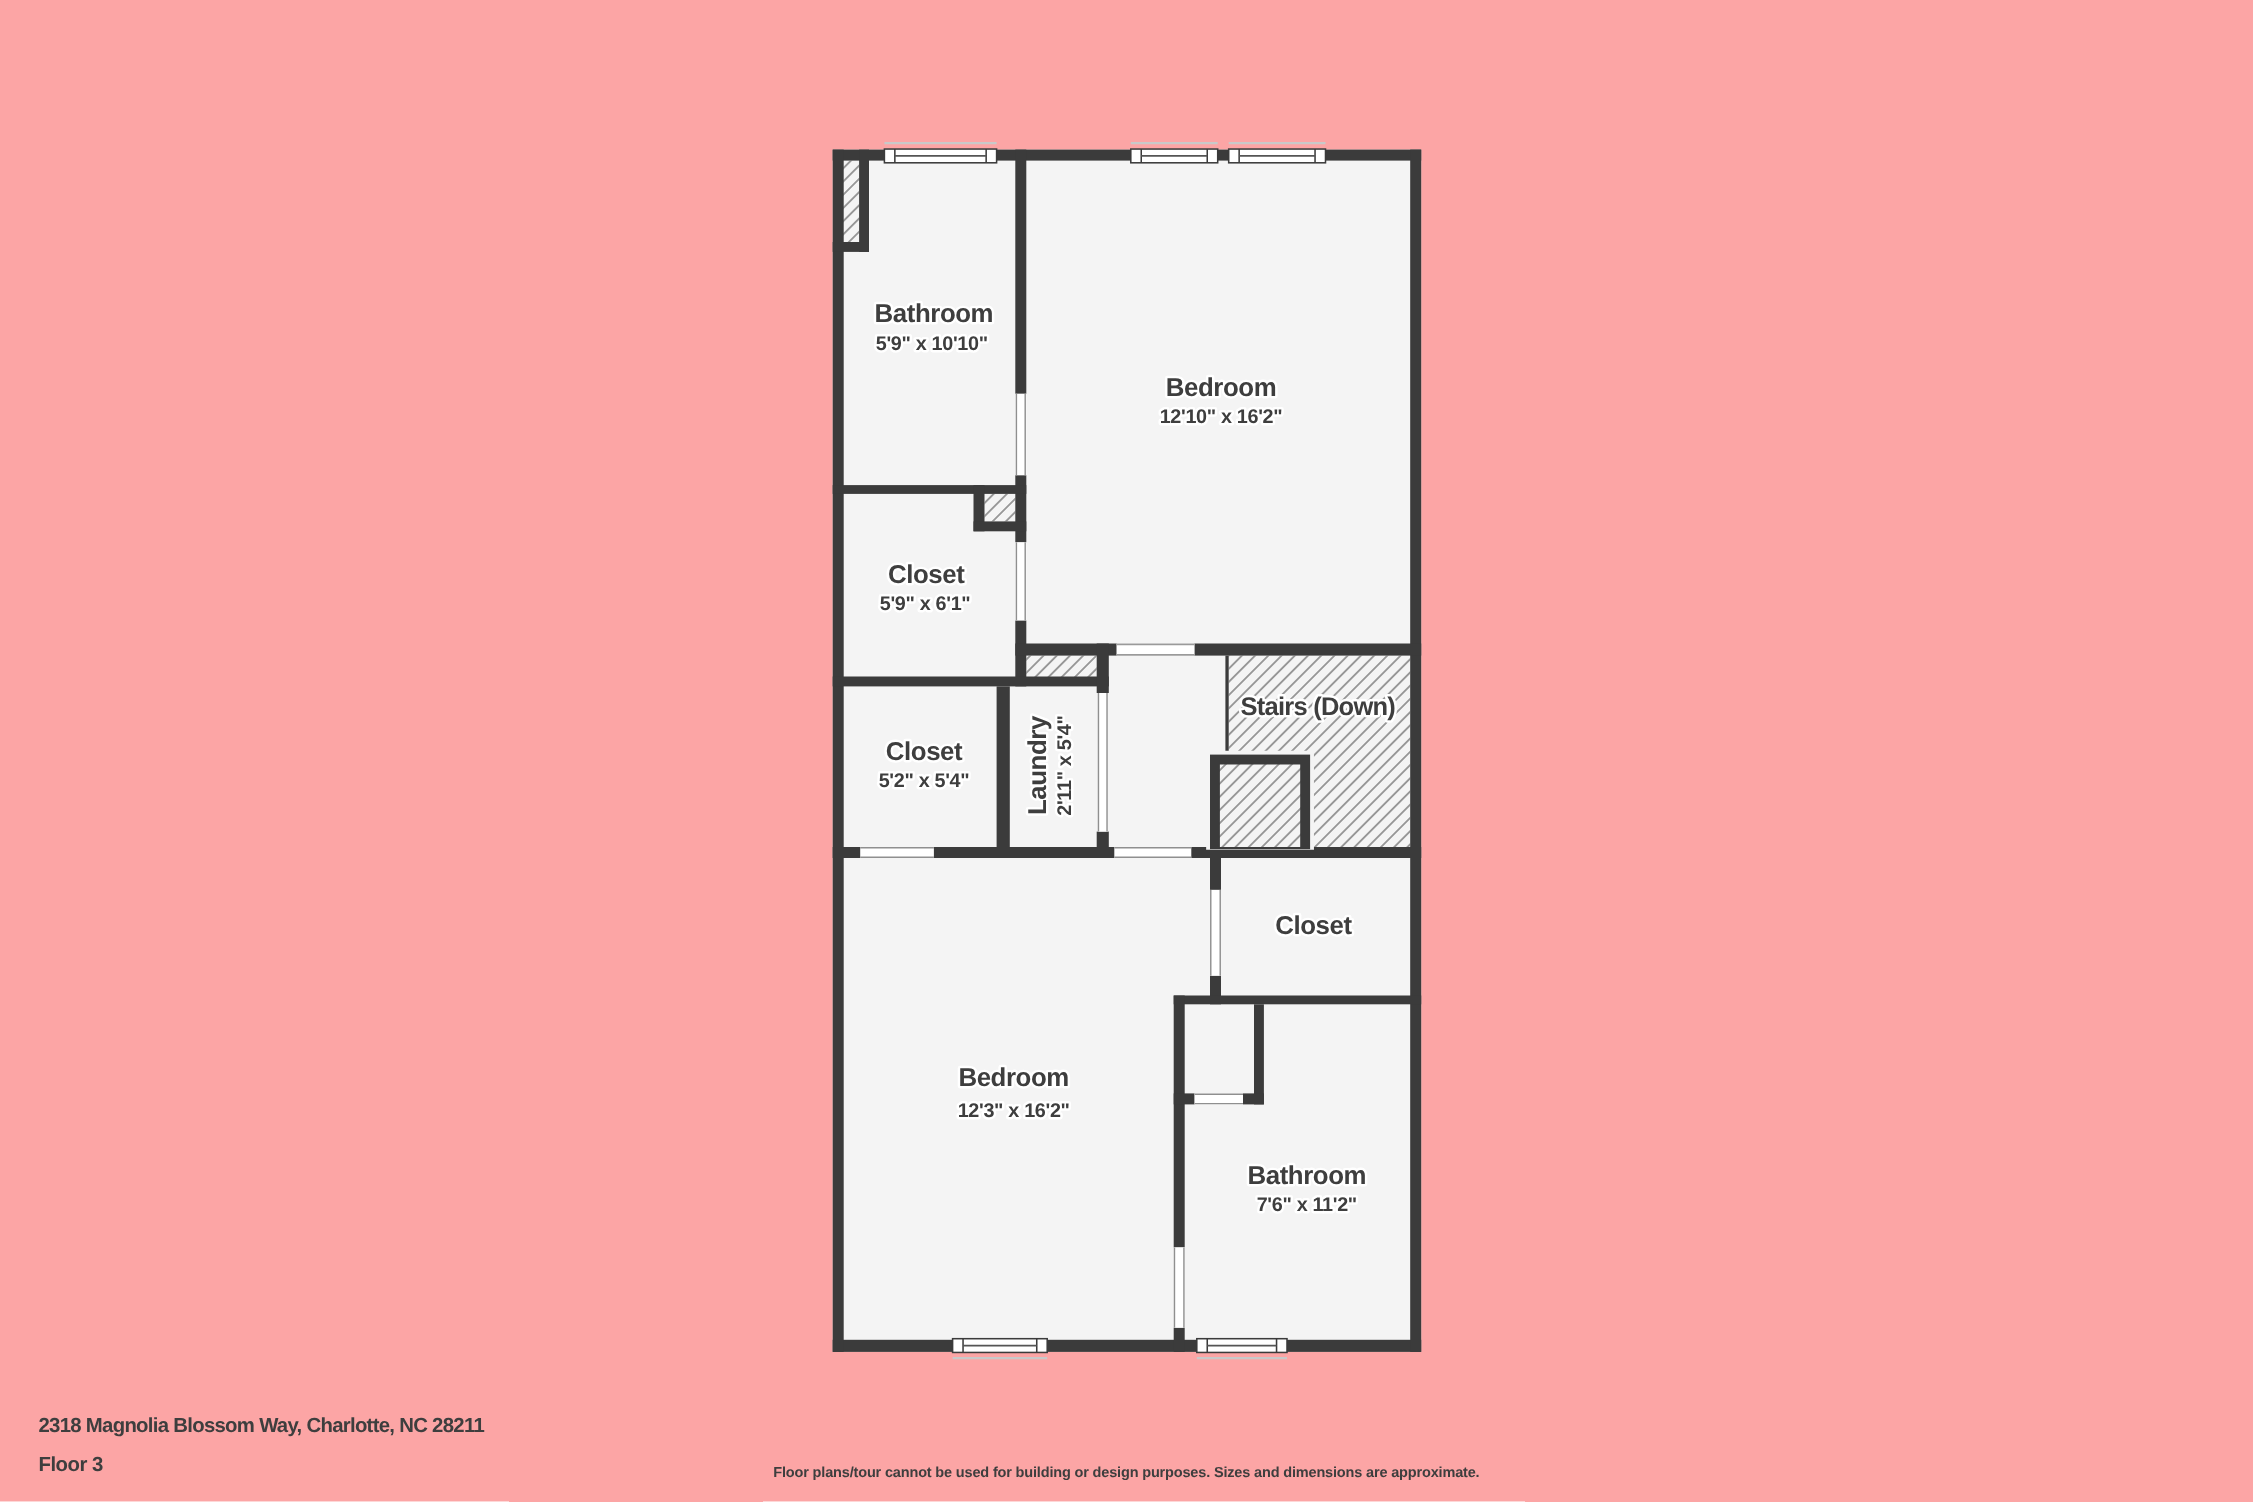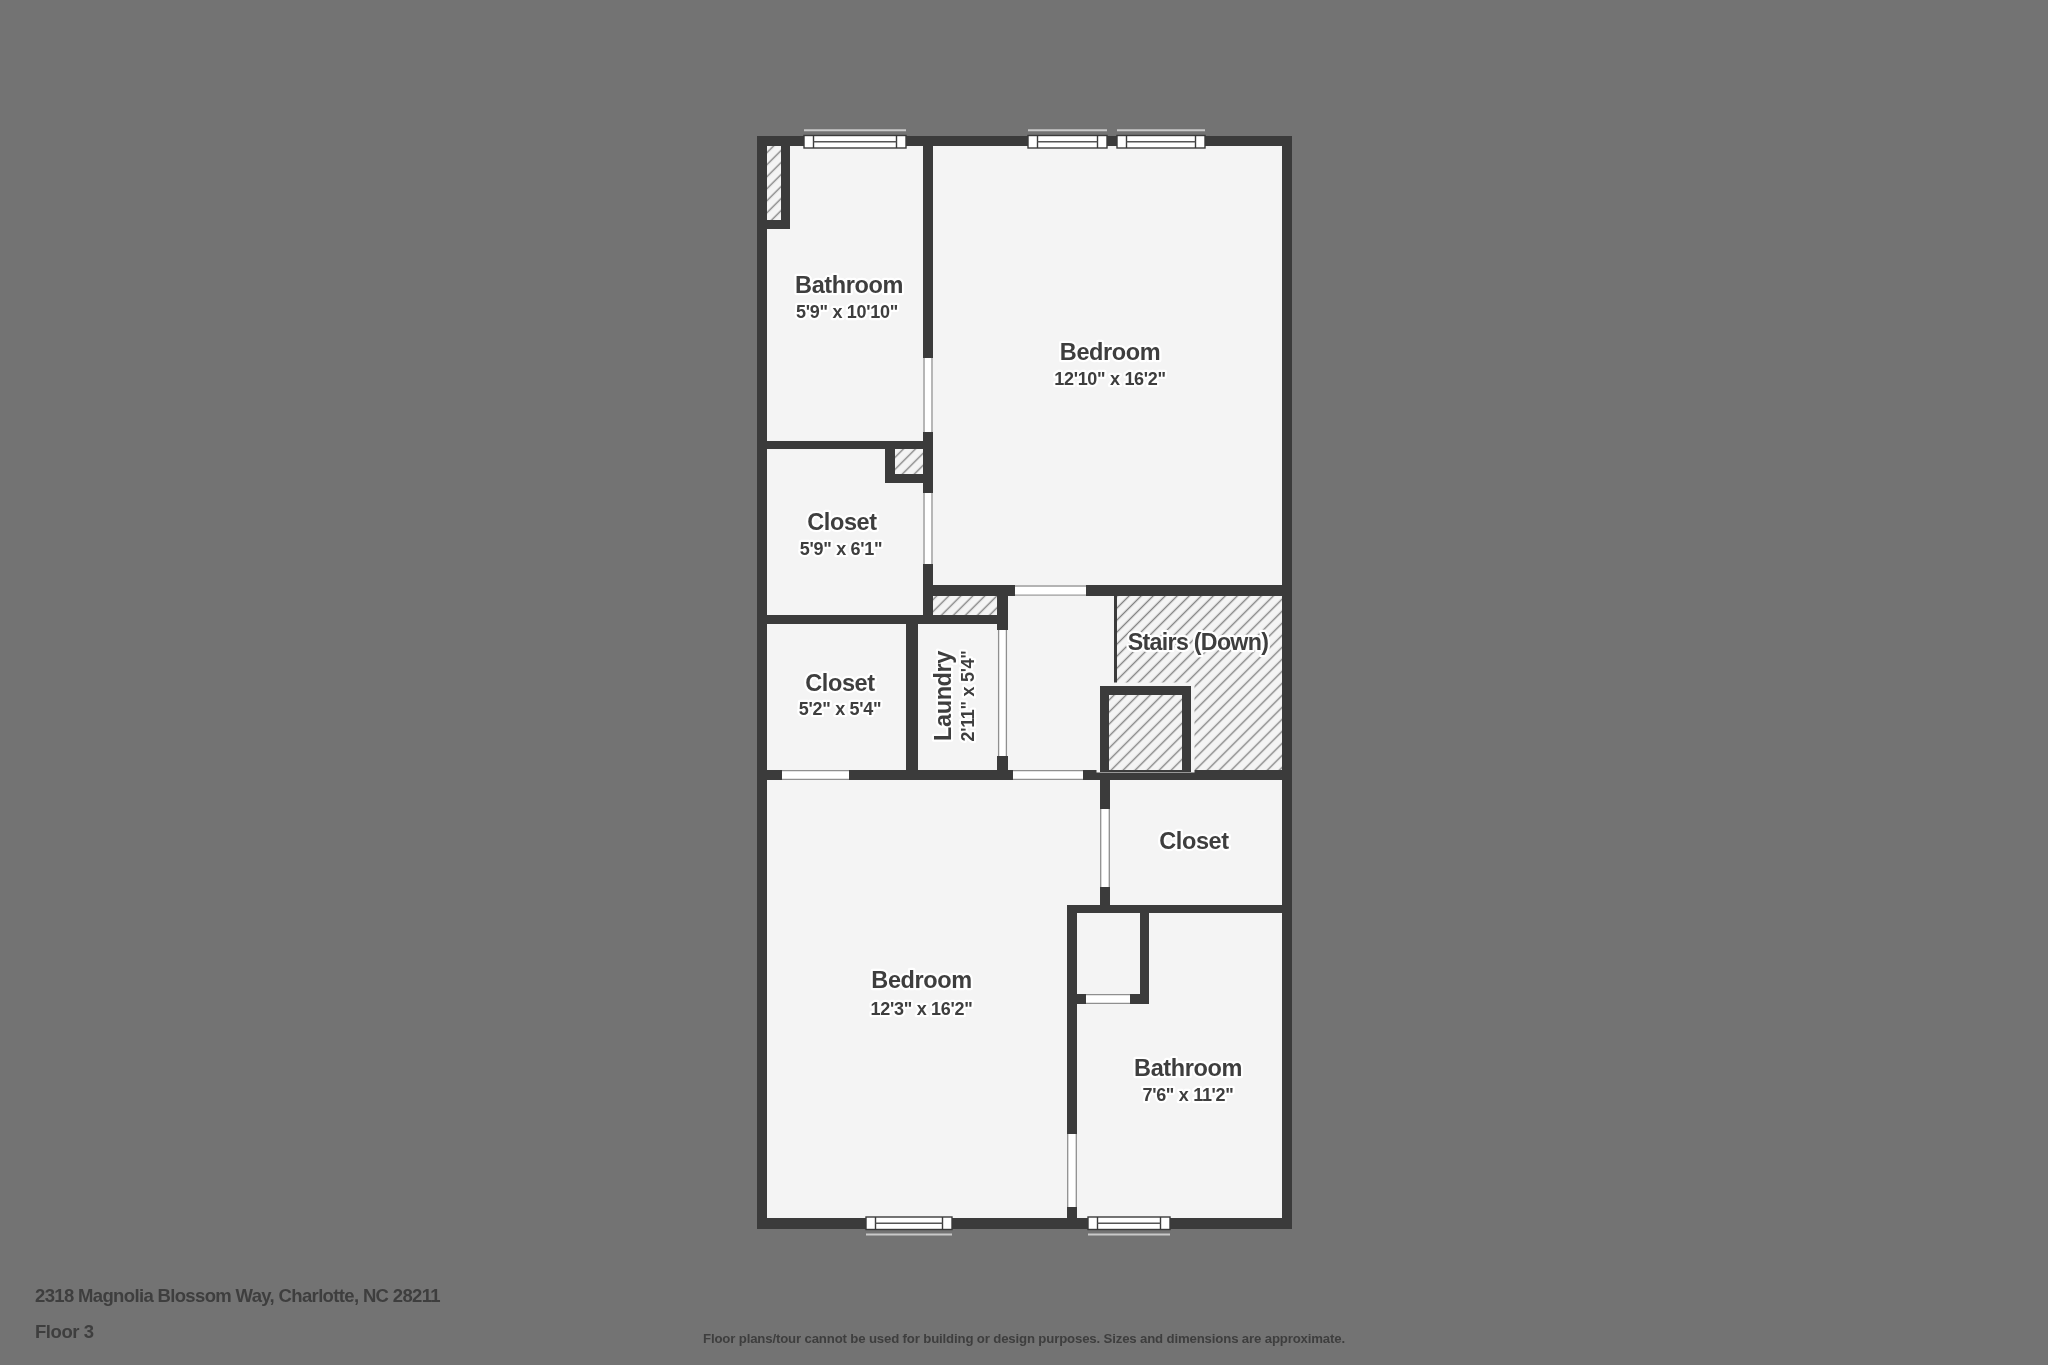--- a/index.html
+++ b/index.html
@@ -1,16 +1,16 @@
 <!DOCTYPE html>
 <html><head>
 <meta charset="utf-8">
 <style>
 html,body{margin:0;padding:0;background:#ffffff;}
-#page{position:relative;width:2048px;height:1365px;background:#737373;overflow:hidden;}
+#page{position:relative;width:2048px;height:1365px;background:#fca5a5;overflow:hidden;}
 text{font-family:"Liberation Sans",sans-serif;font-weight:bold;fill:#3e3e3e;}
 </style>
 </head>
 <body>
 <div id="page">
 <svg width="2048" height="1365" viewBox="0 0 2048 1365">
 <defs>
 <pattern id="h1" width="8.5" height="8.5" patternUnits="userSpaceOnUse" patternTransform="rotate(-45)">
 <rect width="8.5" height="8.5" fill="#f4f4f4"></rect>
 <line x1="0" y1="4.25" x2="8.5" y2="4.25" stroke="#838383" stroke-width="1.4"></line>

